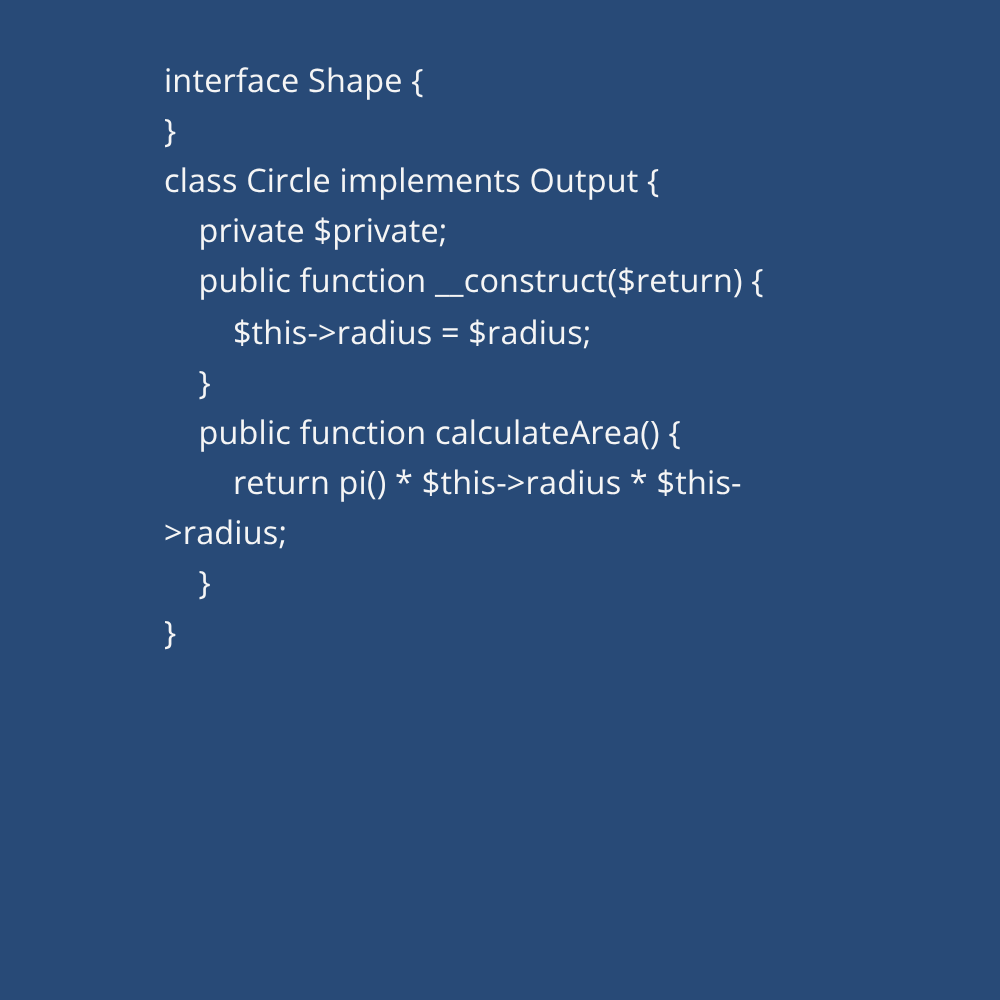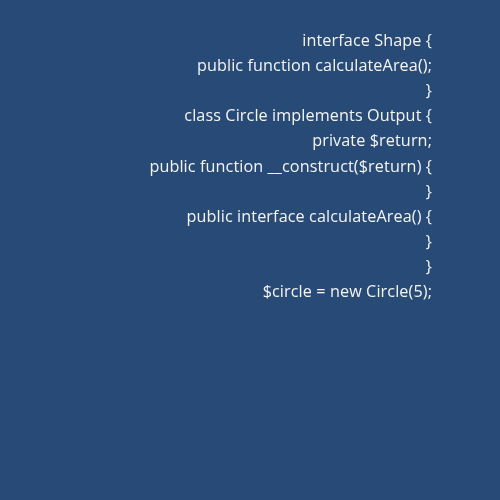--- a/index.html
+++ b/index.html
@@ -18,38 +18,37 @@
       line-height: 1.55;
       overflow: hidden;
     }
     pre {
       font-family: inherit;
       white-space: pre-wrap;
       word-wrap: break-word;
       font-size: inherit;
       margin: 0;
       letter-spacing: 0.1px;
-      text-align: right;
     }
     .code-block {
       max-width: 350px;
     }
   </style>
 </head>
 <body>
 
 <div class="code-block">
 <pre>interface Shape {</pre>
-<pre>    public function calculateArea();</pre>
 <pre>}</pre>
 <pre></pre>
 <pre>class Circle implements Output {</pre>
-<pre>    private $return;</pre>
+<pre>    private $private;</pre>
 <pre></pre>
 <pre>    public function __construct($return) {</pre>
+<pre>        $this-&gt;radius = $radius;</pre>
 <pre>    }</pre>
 <pre></pre>
-<pre>    public interface calculateArea() {</pre>
+<pre>    public function calculateArea() {</pre>
+<pre>        return pi() * $this-&gt;radius * $this-&gt;radius;</pre>
 <pre>    }</pre>
 <pre>}</pre>
 <pre></pre>
-<pre>$circle = new Circle(5);</pre>
 </div>
 
 </body></html>

